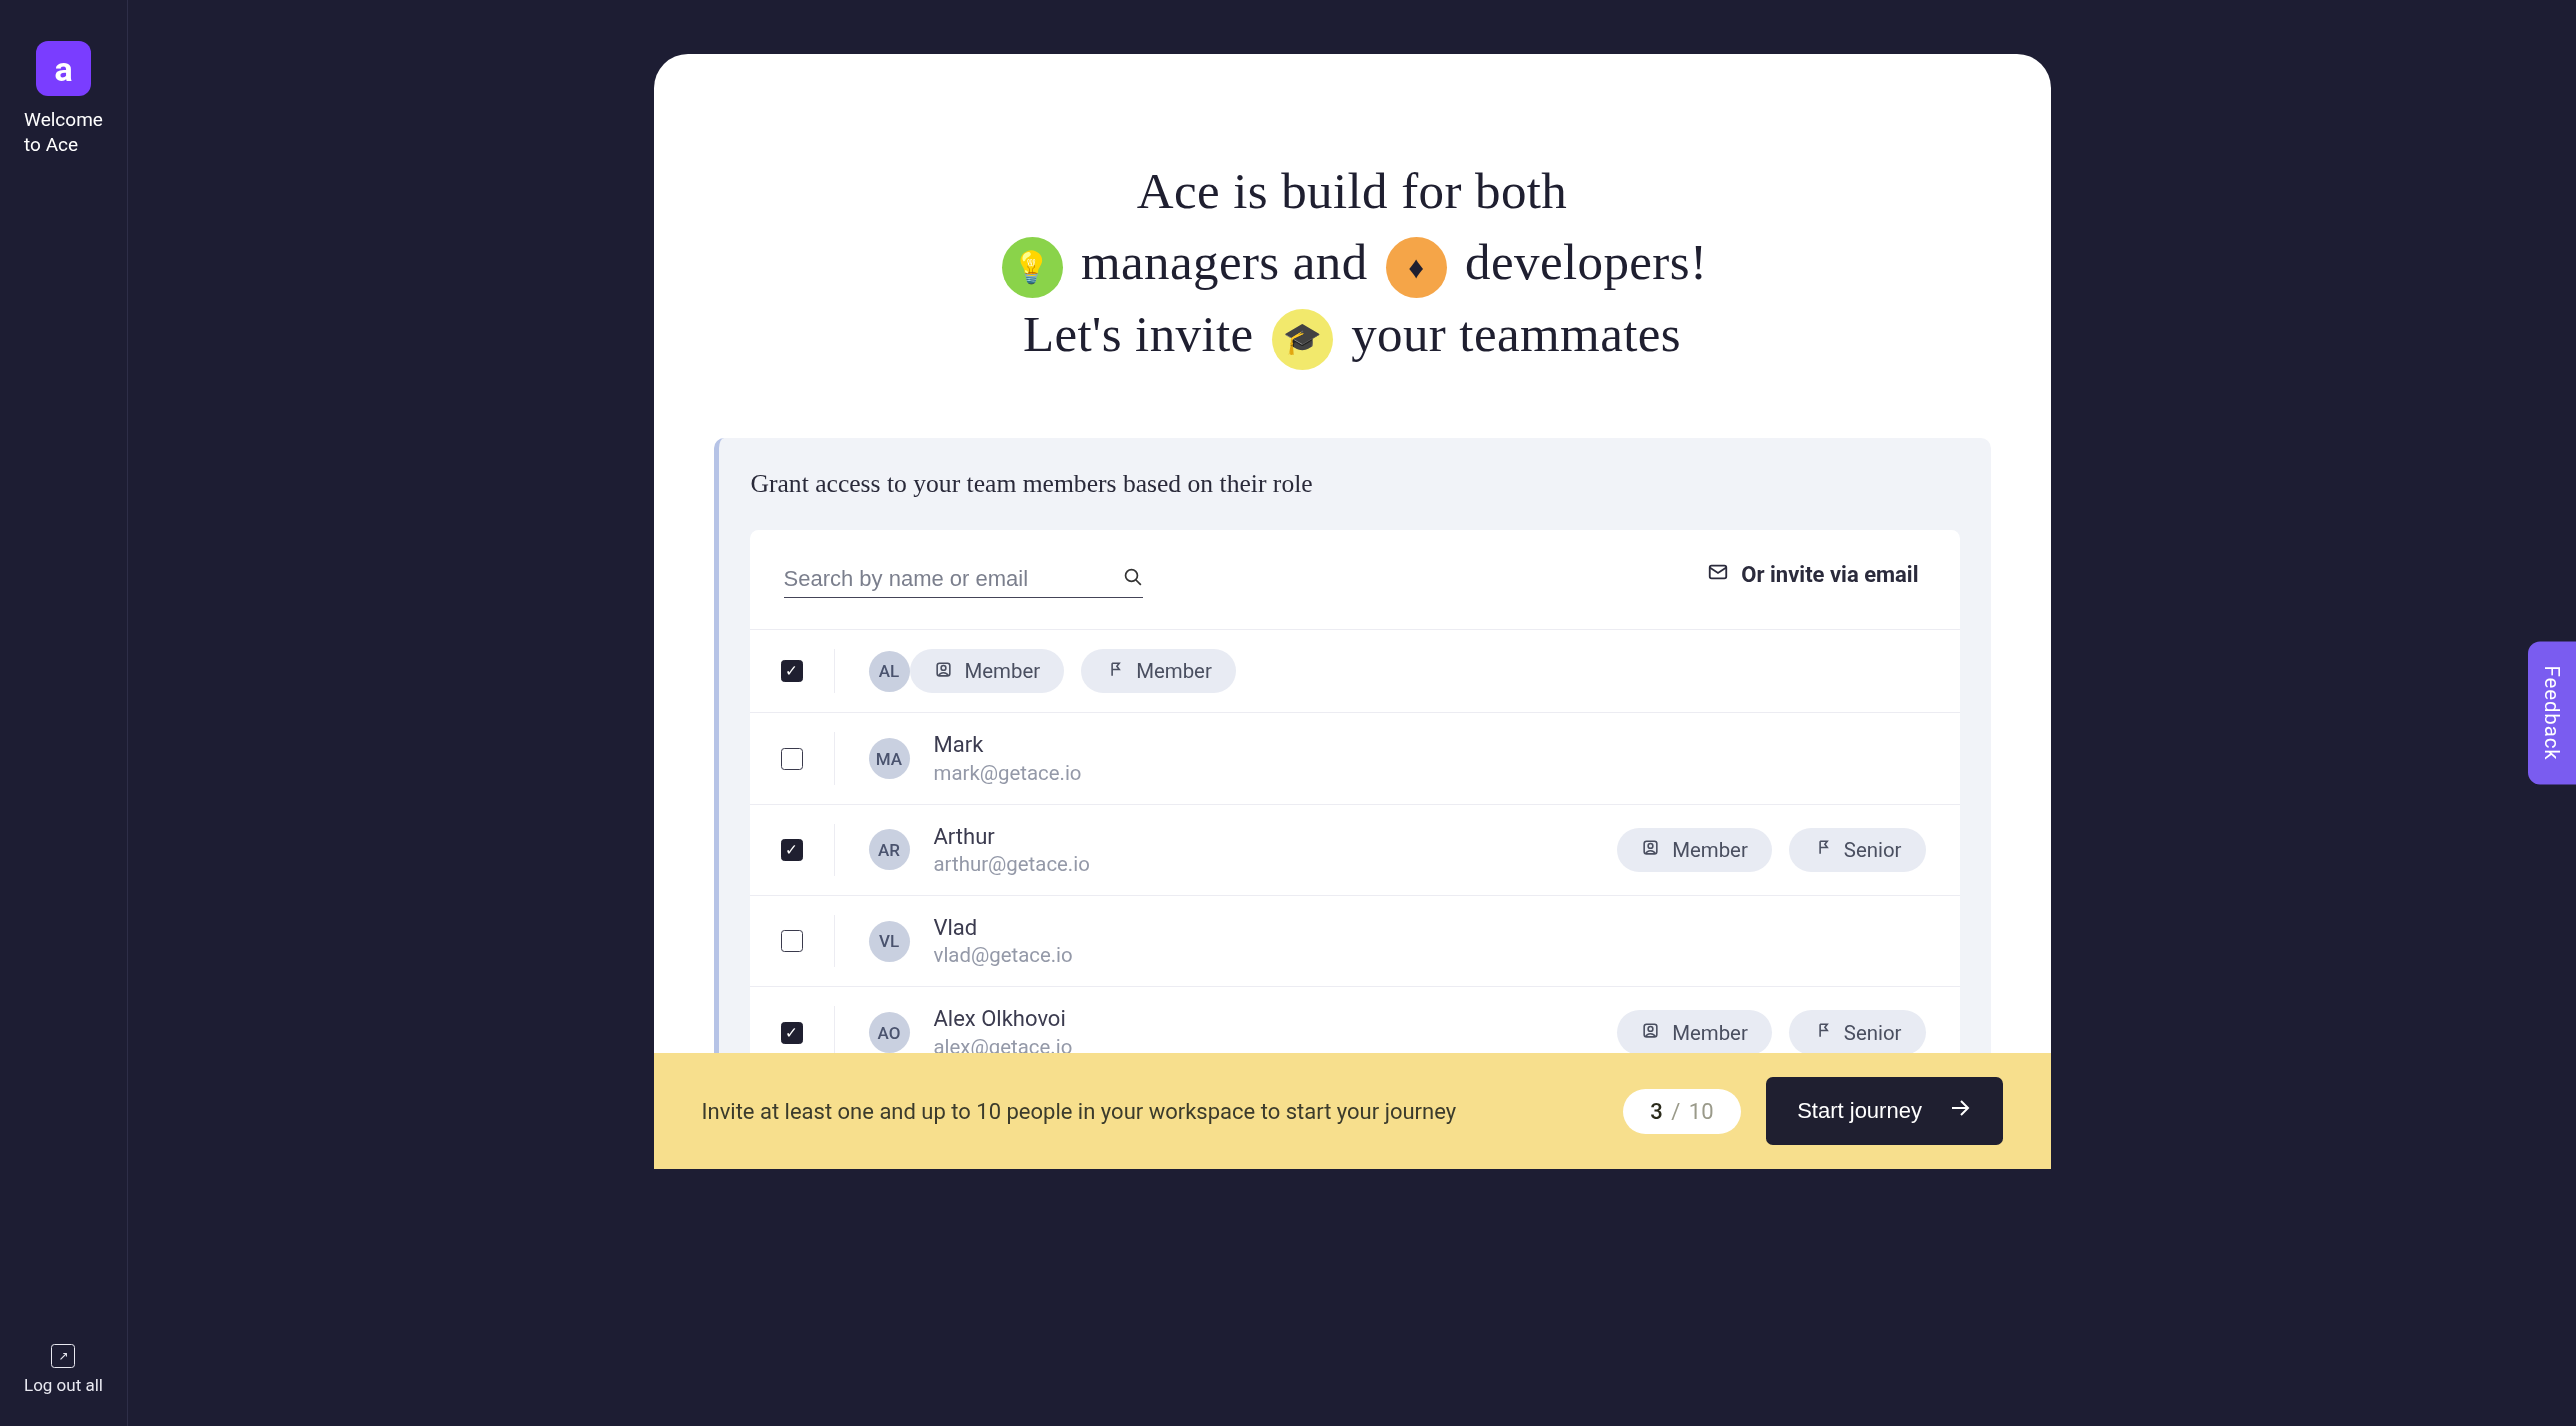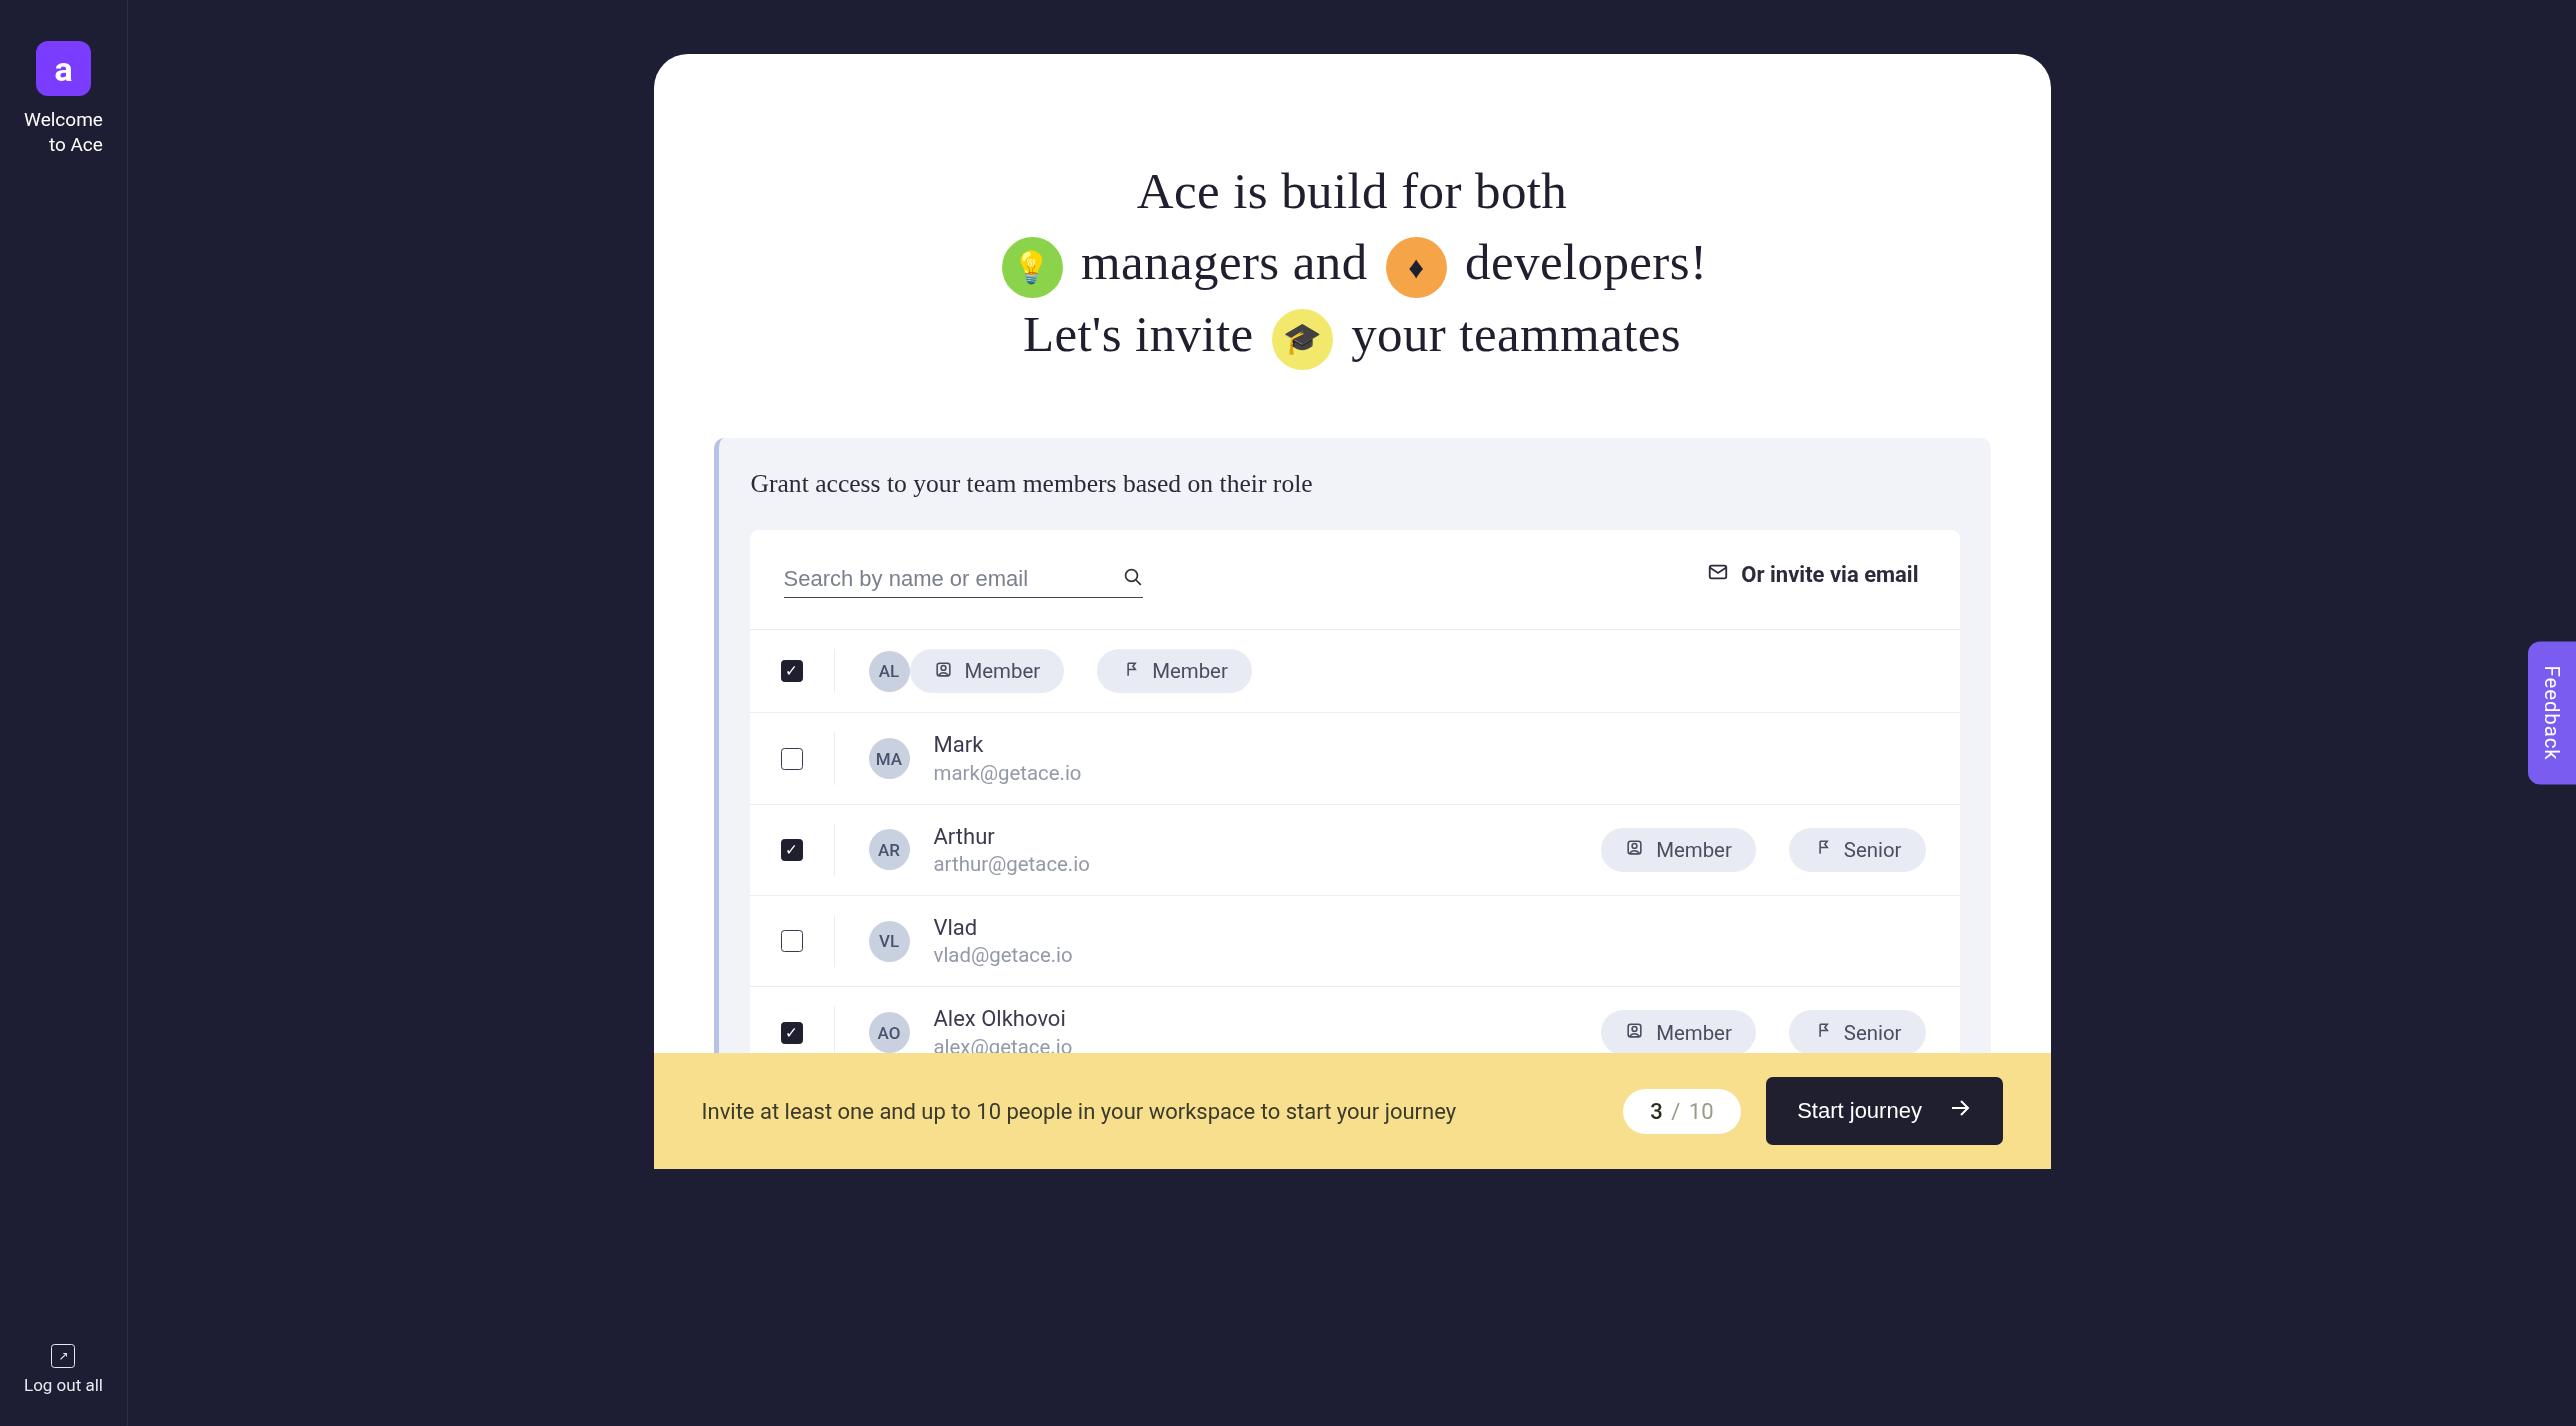--- a/index.html
+++ b/index.html
@@ -31,21 +31,21 @@
     align-items: center;
     justify-content: center;
     color: #fff;
     font-size: 34px;
     font-weight: 700;
     margin-bottom: 12px;
   }
   .logo-text {
     color: #fff;
     font-size: 19px;
-    text-align: right;
+    text-align: left;
     line-height: 1.3;
   }
   .sidebar-spacer { flex: 1; }
   .logout {
     display: flex;
     flex-direction: column;
     align-items: center;
     gap: 6.8px;
     color: #e8e8f0;
     margin-bottom: 31px;
@@ -193,21 +193,21 @@
     font-size: 17px; font-weight: 500;
     margin-left: 34px;
   }
   .person {
     margin-left: 24px;
     flex: 1;
   }
   .person-name { font-size: 22px; color: #3b3b4f; }
   .person-email { font-size: 20.4px; color: #9499a8; margin-top: 3.4px; }
 
-  .badges { display: flex; gap: 33px; }
+  .badges { display: flex; gap: 17px; }
   .badge {
     background: #e8ebf3;
     border-radius: 851px;
     padding: 10.2px 24px;
     display: flex; align-items: center; gap: 12px;
     color: #4a4f60;
     font-size: 20.4px;
     cursor: pointer;
   }
   .badge-icon { font-size: 17px; }

